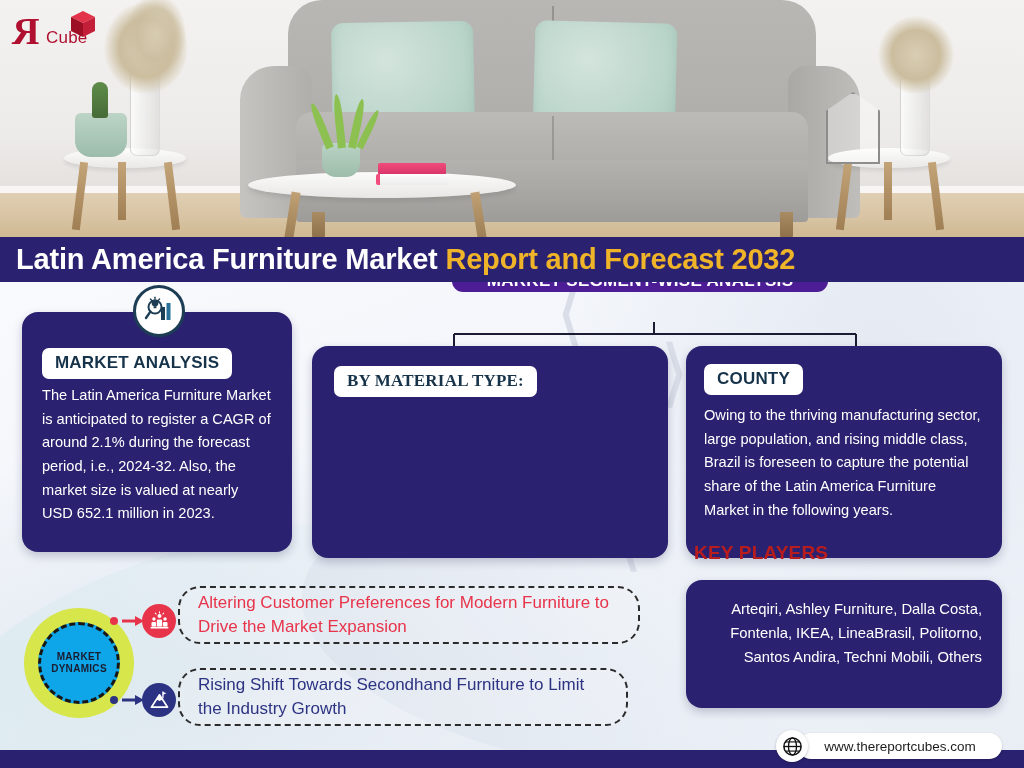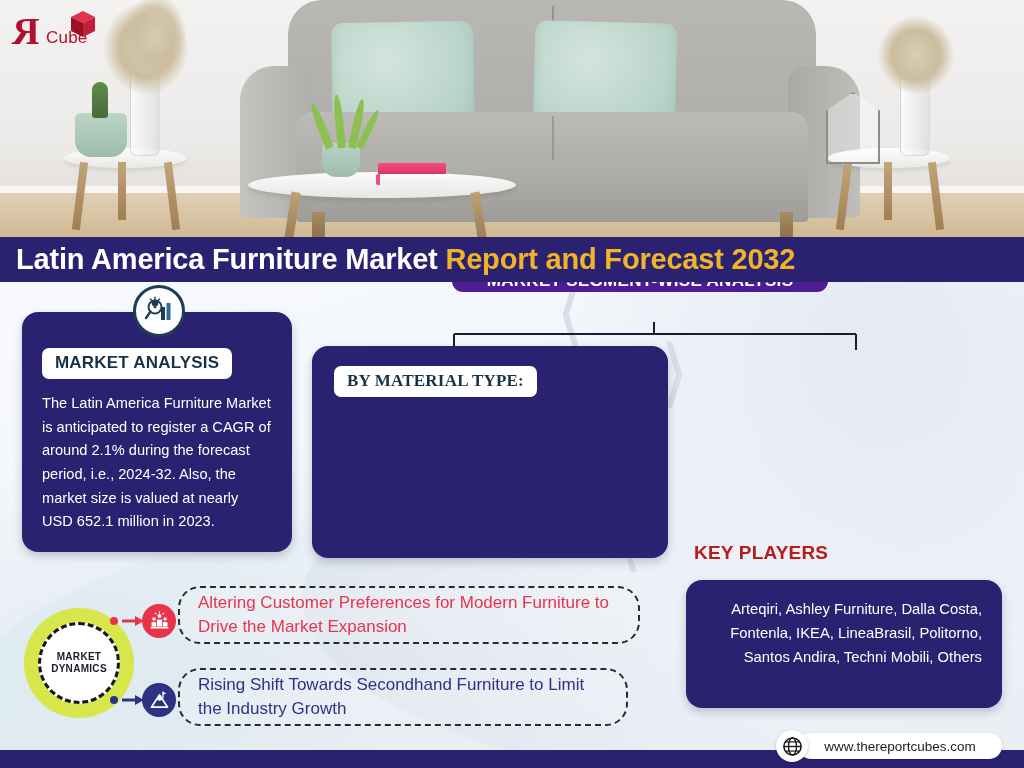--- a/index.html
+++ b/index.html
@@ -152,21 +152,21 @@
   .chev { position:absolute; color:#d8dde8; font-size:74px; font-weight:300; line-height:1; }
 
   
   .card { position:absolute; background:#2a2270; border-radius:16px;
     box-shadow: 0 4px 10px rgba(25,25,70,.22); z-index:3; }
   .pill-label {
     display:inline-block; background:#ffffff; color:#17334a;
     font-size:17px; font-weight:700; letter-spacing:.2px;
     padding:5px 13px 6px 13px; border-radius:7px;
   }
-  .card-text { color:#ffffff; font-size:14.6px; line-height:1.62; margin-top:13px; }
+  .card-text { color:#ffffff; font-size:14.6px; line-height:1.62; margin-top:5px; }
 
   
   #card-insights { left:22px; top:312px; width:270px; height:240px; }
   #insights-icon {
     position:absolute; left:133px; top:285px; width:52px; height:52px; border-radius:50%;
     background:#ffffff; border:3px solid #1d3d54; z-index:6;
     display:flex; align-items:center; justify-content:center;
   }
 
   
@@ -190,21 +190,21 @@
   #card-keyplayers { left:686px; top:580px; width:316px; height:128px; }
   #card-keyplayers .card-text { margin-top:0; }
 
   
   #dyn-ring {
     position:absolute; left:24px; top:608px; width:110px; height:110px; z-index:4;
     border-radius:50%; background: #d7e64a;
     display:flex; align-items:center; justify-content:center;
   }
   #dyn-inner {
-    width:82px; height:82px; border-radius:50%; background:#ffffff;
+    width:82px; height:82px; border-radius:50%; background:#0ea5e9;
     border:3px dashed #171717;
     display:flex; align-items:center; justify-content:center; text-align:center;
   }
   #dyn-label { font-size:10px; font-weight:700; color:#1b1b2e; line-height:1.25;
     letter-spacing:.3px; }
 
   .dyn-dot { position:absolute; width:8px; height:8px; border-radius:50%; z-index:4; }
   .dyn-arrow { position:absolute; width:22px; height:12px; z-index:4; }
   .dyn-circ { position:absolute; width:34px; height:34px; border-radius:50%; z-index:4;
     display:flex; align-items:center; justify-content:center; }
@@ -335,20 +335,26 @@
       <div class="card-text">The Latin America Furniture Market is anticipated to register a CAGR of around 2.1% during the forecast period, i.e., 2024-32. Also, the market size is valued at nearly USD 652.1 million in 2023.</div>
     </div>
   </div>
 
   <div class="card" id="card-material">
     <div style="padding:20px 22px;">
       <div class="pill-label">BY MATERIAL TYPE:</div>
     </div>
   </div>
 
+  <div class="card" id="card-county">
+    <div style="padding:18px 18px;">
+      <div class="pill-label">COUNTY</div>
+      <div class="card-text" style="margin-top:9px;">Owing to the thriving manufacturing sector, large population, and rising middle class, Brazil is foreseen to capture the potential share of the Latin America Furniture Market in the following years.</div>
+    </div>
+  </div>
 
   <div id="key-players-title">KEY PLAYERS</div>
   <div class="card" id="card-keyplayers">
     <div style="padding:18px 20px;text-align:right;">
       <div class="card-text" style="font-size:14.8px;">Arteqiri, Ashley Furniture, Dalla Costa, Fontenla, IKEA, LineaBrasil, Politorno, Santos Andira, Techni Mobili, Others</div>
     </div>
   </div>
 
   <div id="dyn-ring">
     <div id="dyn-inner">

